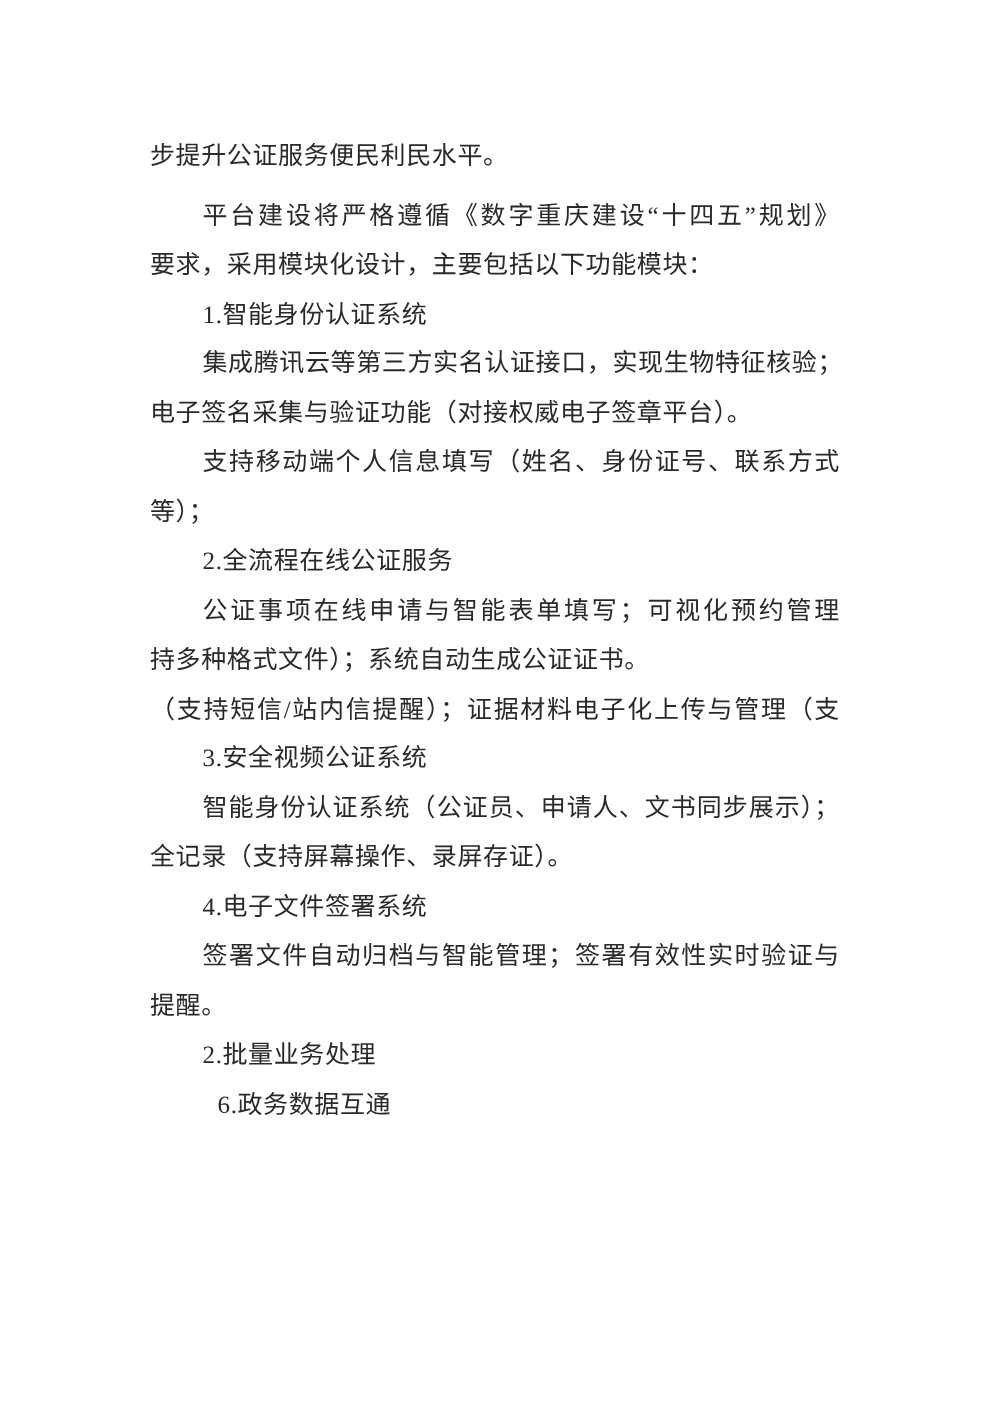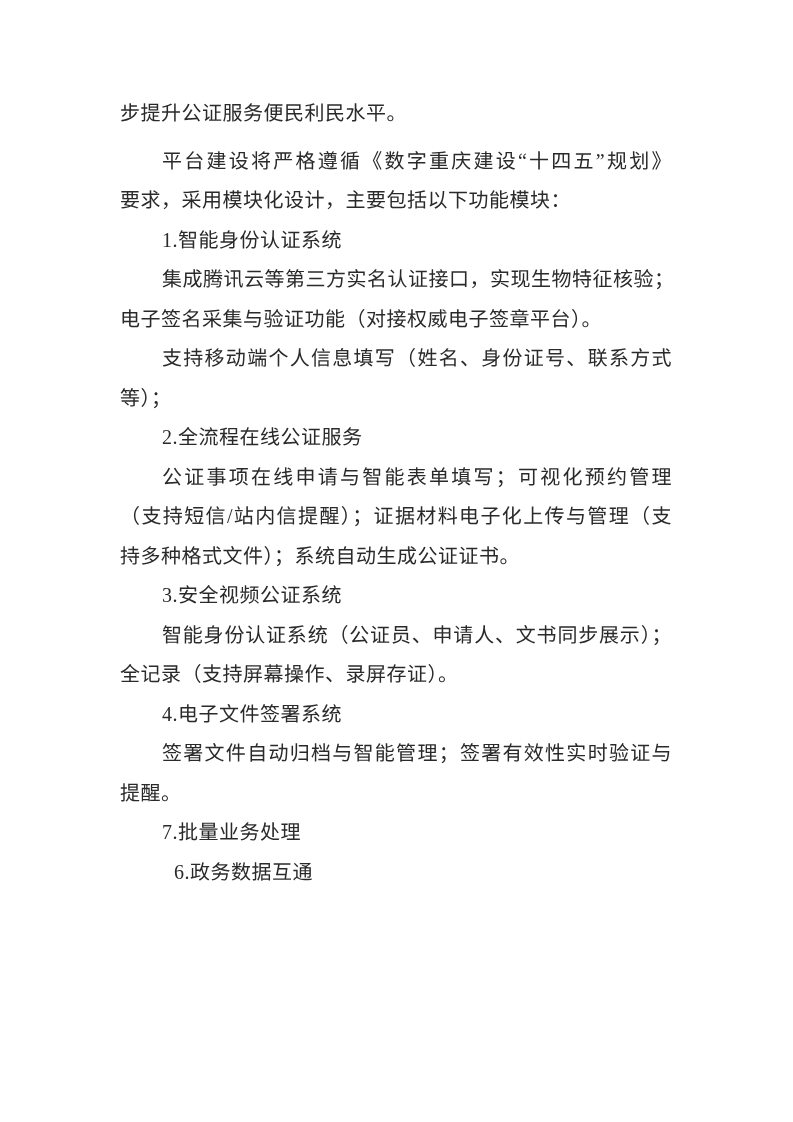--- a/index.html
+++ b/index.html
@@ -19,20 +19,21 @@
     left: 120px;
     top: 94px;
     width: 552px;
   }
   .paragraph {
     margin: 0;
     padding: 0;
   }
   .paragraph.gap-after {
     margin-bottom: 8px;
+    margin-top: 12px;
   }
   .line {
     font-family: "Liberation Serif", "DejaVu Serif", serif;
     font-size: 20px;
     line-height: 39.5px;
     height: 39.5px;
     color: #2a2a2a;
     letter-spacing: 0.5px;
     white-space: nowrap;
     text-align: left;
@@ -71,37 +72,37 @@
       </div>
       <div class="paragraph">
         <div class="line indent-normal fill">支持移动端个人信息填写（姓名、身份证号、联系方式</div>
         <div class="line">等）；</div>
       </div>
       <div class="paragraph">
         <div class="line indent-normal">2.全流程在线公证服务</div>
       </div>
       <div class="paragraph">
         <div class="line indent-normal fill">公证事项在线申请与智能表单填写；可视化预约管理</div>
+        <div class="line">持多种格式文件）；系统自动生成公证证书。</div>
         <div class="line fill">（支持短信/站内信提醒）；证据材料电子化上传与管理（支</div>
-        <div class="line">持多种格式文件）；系统自动生成公证证书。</div>
       </div>
       <div class="paragraph">
         <div class="line indent-normal">3.安全视频公证系统</div>
       </div>
       <div class="paragraph">
         <div class="line indent-normal fill">智能身份认证系统（公证员、申请人、文书同步展示）；</div>
         <div class="line">全记录（支持屏幕操作、录屏存证）。</div>
       </div>
       <div class="paragraph">
         <div class="line indent-normal">4.电子文件签署系统</div>
       </div>
       <div class="paragraph">
         <div class="line indent-normal fill">签署文件自动归档与智能管理；签署有效性实时验证与</div>
         <div class="line">提醒。</div>
       </div>
       <div class="paragraph">
-        <div class="line indent-normal">7.批量业务处理</div>
+        <div class="line indent-normal">2.批量业务处理</div>
       </div>
       <div class="paragraph">
         <div class="line indent-wide">6.政务数据互通</div>
       </div>
     </div>
 </div>
 
 </body></html>

